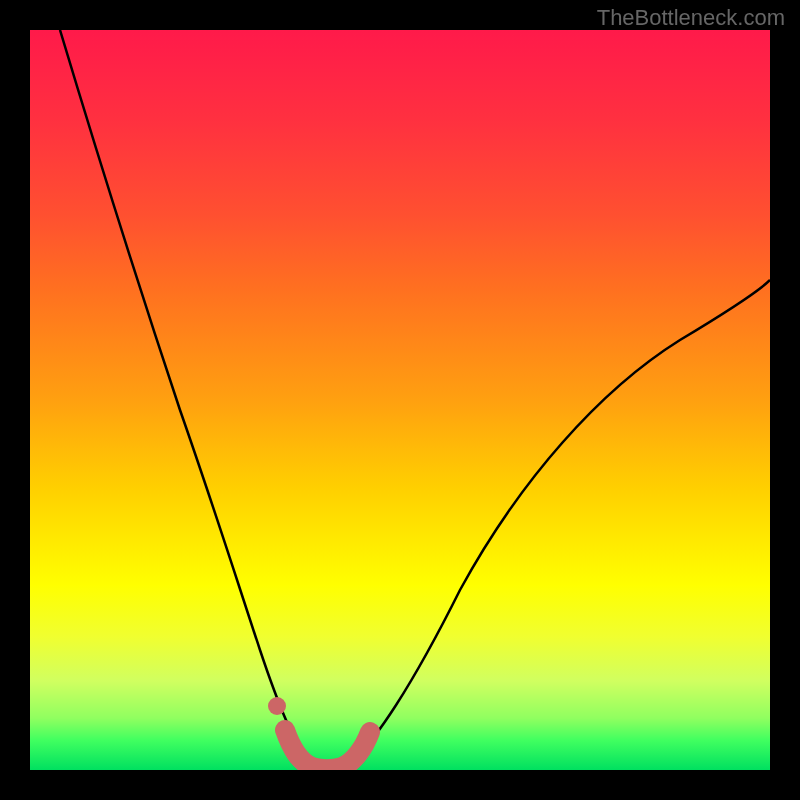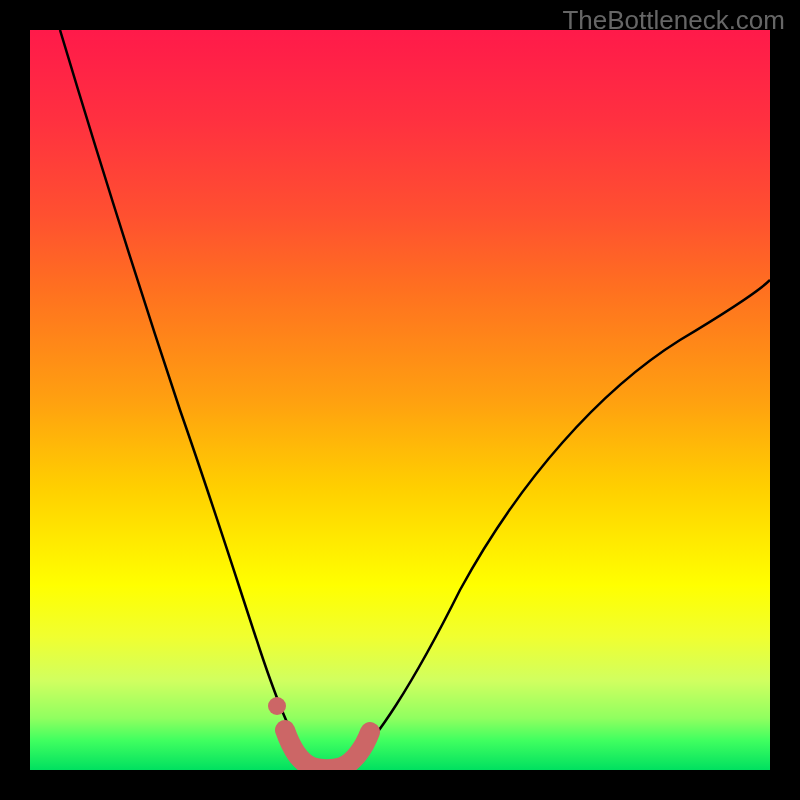--- a/index.html
+++ b/index.html
@@ -9,21 +9,21 @@
     height: 800px;
     background: #000;
     position: relative;
     font-family: Arial, sans-serif;
   }
   .watermark {
     position: absolute;
     top: 5px;
     right: 15px;
     color: #666;
-    font-size: 26px;
+    font-size: 22px;
     z-index: 10;
   }
   .chart-area {
     position: absolute;
     left: 30px;
     top: 30px;
     width: 740px;
     height: 740px;
     overflow: hidden;
   }

